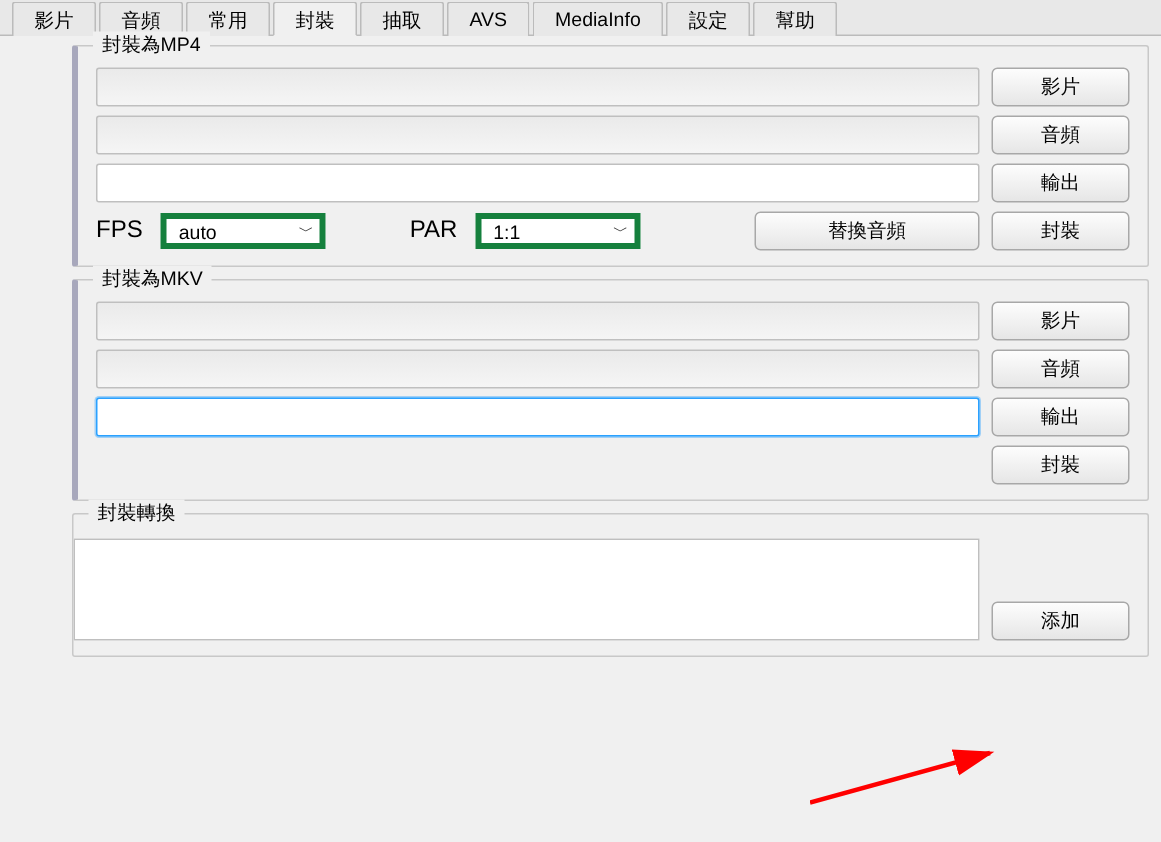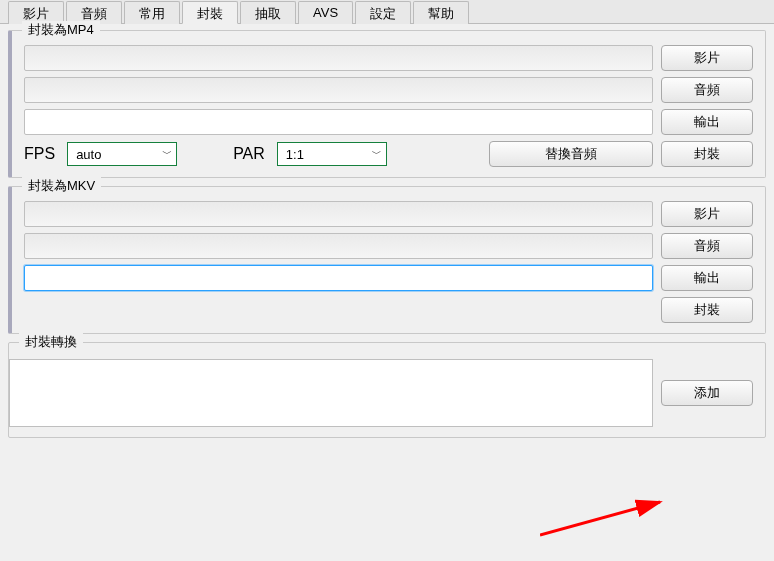--- a/index.html
+++ b/index.html
@@ -31,20 +31,21 @@
     border-top-left-radius: 2px;
     border-top-right-radius: 2px;
     font-size: 13px;
   }
   .tab.active {
     background: #f0f0f0;
     border-bottom: 1px solid #f0f0f0;
   }
   .content {
     padding: 6px 8px 8px 8px;
+    margin-left: 40px;
   }
   .group {
     border: 1px solid #c8c8c8;
     border-left: 4px solid #a8a8bc;
     border-radius: 2px;
     margin-bottom: 8px;
     padding: 8px 12px 10px 12px;
     position: relative;
     background: #f0f0f0;
   }
@@ -85,31 +86,31 @@
     background: linear-gradient(#fdfdfd,#e6e6e6);
     border: 1px solid #a8a8a8;
     border-radius: 4px;
     cursor: pointer;
     font-size: 13px;
     display: flex;
     align-items: center;
     justify-content: center;
   }
   .btn-wide {
-    width: 164px;
+    width: 150px;
   }
   .lbl {
     font-size: 16px;
     padding-right: 4px;
     min-width: 28px;
   }
   .combo {
     display: flex;
     align-items: center;
-    border: 1px solid #15803d;
+    border: 4px solid #15803d;
     background: #fff;
     height: 24px;
     padding: 0 4px 0 8px;
     min-width: 110px;
     justify-content: space-between;
     cursor: pointer;
   }
   .chev {
     font-size: 10px;
     color: #333;
@@ -137,20 +138,21 @@
 </head>
 <body>
 
 <div class="tabs">
   <div class="tab">影片</div>
   <div class="tab">音頻</div>
   <div class="tab">常用</div>
   <div class="tab active">封裝</div>
   <div class="tab">抽取</div>
   <div class="tab">AVS</div>
+  <div class="tab">MediaInfo</div>
   <div class="tab">設定</div>
   <div class="tab">幫助</div>
 </div>
 
 <div class="content">
 
   <div class="group">
     <span class="group-title">封裝為MP4</span>
 
     <div class="row">
@@ -199,21 +201,21 @@
       <button class="btn">輸出</button>
     </div>
     <div class="row">
       <div class="spacer"></div>
       <button class="btn">封裝</button>
     </div>
   </div>
 
   <div class="group-convert">
     <span class="group-title">封裝轉換</span>
-    <div class="row" style="margin-top:6px; align-items:center;">
+    <div class="row" style="margin-top:6px; align-items:flex-end;">
       <div class="listbox"></div>
       <div style="display:flex; flex-direction:column; gap:8px;">
         <button class="btn">添加</button>
       </div>
     </div>
   </div>
 
 </div>
 
 <svg class="arrow" style="left:540px; top:490px;" width="150" height="50">

